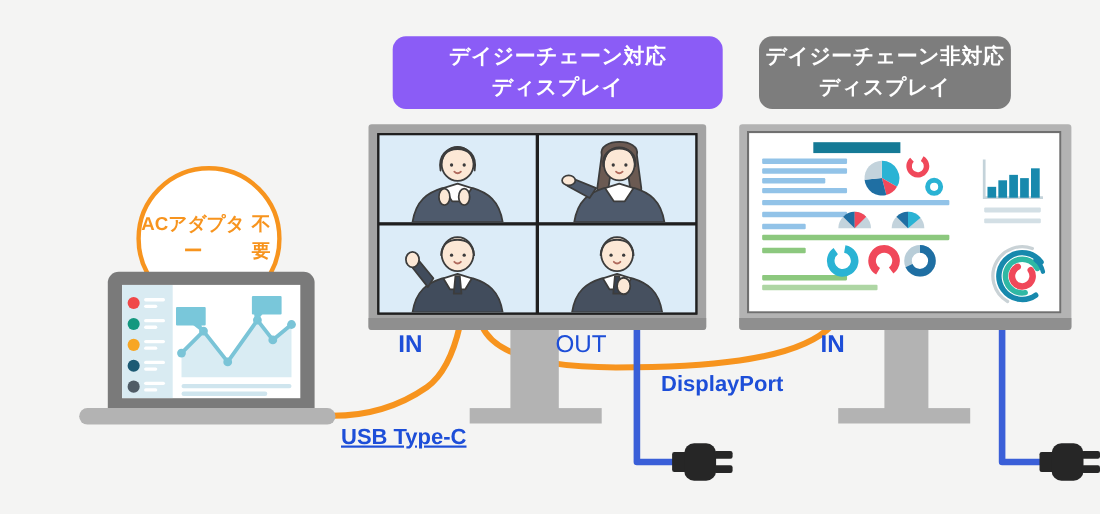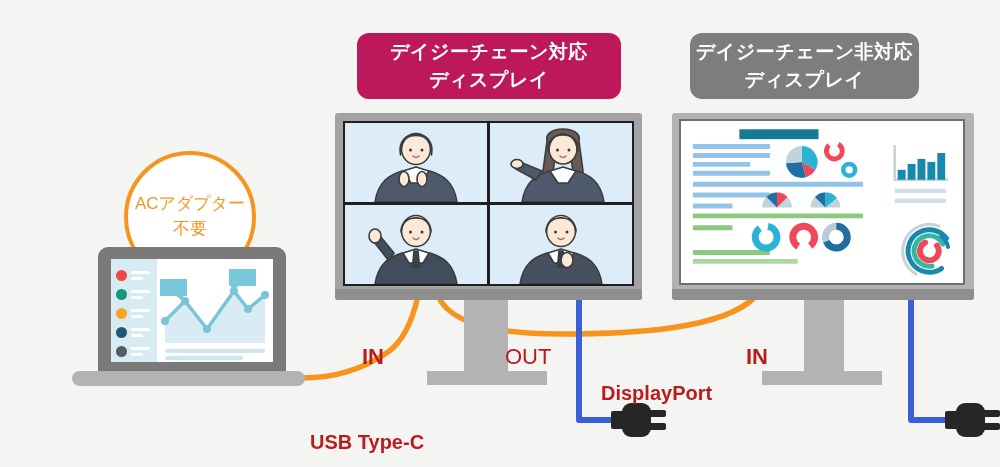--- a/index.html
+++ b/index.html
@@ -3,35 +3,35 @@
 <meta charset="utf-8">
 <style>
   html,body{margin:0;padding:0;}
   body{font-family:"Liberation Sans",sans-serif;}
   .stage{position:relative;width:1000px;height:467px;background:#f4f4f3;overflow:hidden;}
 
   
   .badge{position:absolute;border-radius:12px;display:flex;flex-direction:column;
          align-items:center;justify-content:center;color:#fff;font-weight:bold;
          font-size:19px;line-height:1.5;letter-spacing:.5px;text-align:center;z-index:6;}
-  .badge-daisy{left:357px;top:33px;width:264px;height:66px;background:#be185d;}
+  .badge-daisy{left:357px;top:33px;width:300px;height:66px;background:#8b5cf6;}
   .badge-nondaisy{left:690px;top:33px;width:229px;height:66px;background:#7d7d7d;}
 
   .ac-circle{position:absolute;left:124px;top:151px;width:132px;height:132px;background:#fff;
              border:4px solid #f7941e;border-radius:50%;box-sizing:border-box;display:flex;
-             flex-direction:column;align-items:center;justify-content:center;color:#f7941e;
-             font-weight:normal;font-size:17px;line-height:1.45;text-align:center;z-index:1;}
+             flex-direction:row;align-items:center;justify-content:center;color:#f7941e;
+             font-weight:bold;font-size:17px;line-height:1.45;text-align:center;z-index:1;}
 
   
-  .cable-label{position:absolute;color:#b91c1c;z-index:6;white-space:nowrap;margin-top:44px;}
+  .cable-label{position:absolute;color:#1d4ed8;z-index:6;white-space:nowrap;}
   .lbl-in1{left:362px;top:300px;font-size:22px;font-weight:700;}
   .lbl-out{left:505px;top:300px;font-size:22px;font-weight:400;}
   .lbl-in2{left:746px;top:300px;font-size:22px;font-weight:700;}
   .lbl-dp{left:601px;top:338px;font-size:20px;font-weight:600;text-align:center;}
-  .lbl-usb{left:310px;top:387px;font-size:20px;font-weight:600;}
+  .lbl-usb{left:310px;top:387px;font-size:20px;font-weight:600;text-decoration:underline;}
 
   
   .cables{position:absolute;left:0;top:0;z-index:2;}
   .laptop-frame{position:absolute;left:98px;top:247px;width:188px;height:126px;background:#7a7a7a;
                 border-radius:10px 10px 2px 2px;z-index:3;}
   .laptop-screen{position:absolute;left:13px;top:12px;width:162px;height:103px;background:#fff;
                  display:flex;overflow:hidden;}
   .laptop-sidebar{width:46px;background:#d9ebf2;padding-top:7px;box-sizing:border-box;}
   .side-row{display:flex;align-items:center;gap:4px;height:19px;padding-left:5px;}
   .dot{width:11px;height:11px;border-radius:50%;flex:none;}

